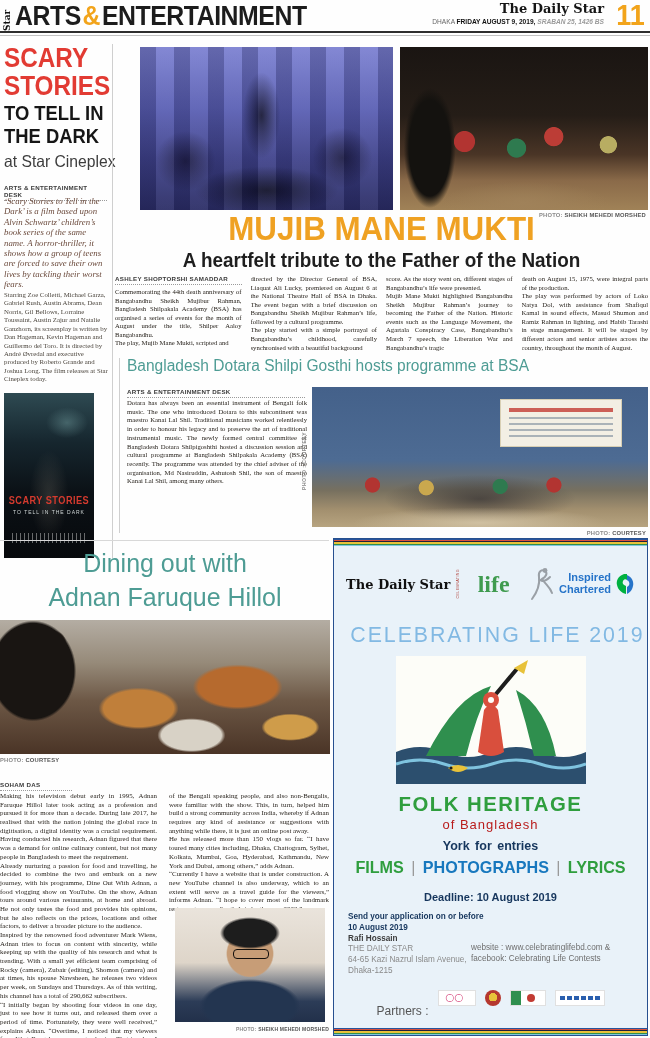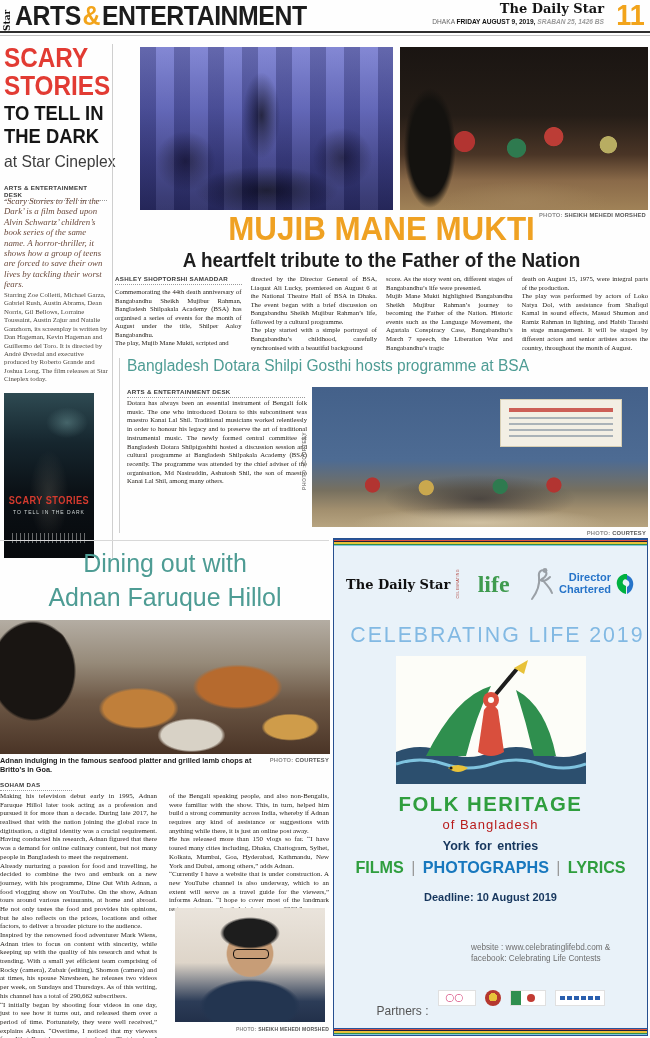--- a/index.html
+++ b/index.html
@@ -263,21 +263,20 @@
     <span class="nm">COURTESY</span>
   </div>
 
   <div class="abs dining-rule"></div>
   <div class="abs dining-head">
     <div>Dining out with</div>
     <div>Adnan Faruque Hillol</div>
   </div>
   <div class="abs photo dining-photo"></div>
   <div class="abs caption-row">
-    <div class="caption">Adnan indulging in the famous seafood platter and grilled lamb chops at Britto's in Goa.</div>
     <div class="credit">
       <span>PHOTO:</span>
       <span class="nm">COURTESY</span>
     </div>
   </div>
   <div class="abs byline byline4">SOHAM DAS</div>
   <div class="abs dining-cols">
     <div class="dining-col1">
       <div class="coltext">Making his television debut early in 1995, Adnan Faruque Hillol later took acting as a profession and pursued it for more than a decade. During late 2017, he realised that with the nation joining the global race in digitisation, a digital identity was a crucial requirement. Having conducted his research, Adnan figured that there was a demand for online culinary content, but not many people in Bangladesh to meet the requirement.
 Already nurturing a passion for food and travelling, he decided to combine the two and embark on a new journey, with his programme, Dine Out With Adnan, a food vlogging show on YouTube. On the show, Adnan tours around various restaurants, at home and abroad. He not only tastes the food and provides his opinions, but he also reflects on the prices, locations and other factors, to deliver a broader picture to the audience.
@@ -305,21 +304,21 @@
         <div class="life-logo">
           <span class="life-tag" style="writing-mode:vertical-rl;transform:rotate(180deg);">CELEBRATING</span>
           <span class="life-word">life</span>
           <svg width="26" height="34" viewBox="0 0 26 34">
             <path d="M4 32 C10 24 12 18 11 10 C10 4 14 2 17 4 C20 6 18 10 14 12 C10 14 16 16 22 10 M14 12 C18 18 22 20 24 26" fill="none" stroke="#9aa0a6" stroke-width="2" stroke-linecap="round"></path>
             <circle cx="17" cy="3.5" r="2.4" fill="#9aa0a6"></circle>
           </svg>
         </div>
         <div class="sc-logo">
           <div class="sc-text">
-            <div>Director</div>
+            <div>Inspired</div>
             <div>Chartered</div>
           </div>
           <svg width="20" height="22" viewBox="0 0 20 22">
             <path d="M9 1 C3 3 1 8 2 12 C3 17 7 20 11 21 L11 13 C8 12 7 10 8 8 C9 6 11 6 12 7 L12 1 Z" fill="#00B140"></path>
             <path d="M12 2 C17 4 19 9 18 13 C17 18 14 20 12 21 L12 14 C14 13 15 11 14 9 C13.4 8 13 7.6 12 7.3 Z" fill="#2674C9"></path>
           </svg>
         </div>
       </div>
       <div class="ad-title">CELEBRATING LIFE 2019</div>
       <svg class="ad-art" viewBox="0 0 190 128">
@@ -341,20 +340,28 @@
       <div class="cfe">York for entries</div>
       <div class="fpl">
         <span class="g">FILMS</span>
         <span class="sep">|</span>
         <span class="b">PHOTOGRAPHS</span>
         <span class="sep">|</span>
         <span class="g">LYRICS</span>
       </div>
       <div class="deadline">Deadline: 10 August 2019</div>
       <div class="ad-bottom">
+        <div class="addr">
+          <div class="navy">Send your application on or before</div>
+          <div class="navy">10 August 2019</div>
+          <div class="dark">Rafi Hossain</div>
+          <div>THE DAILY STAR</div>
+          <div>64-65 Kazi Nazrul Islam Avenue,</div>
+          <div>Dhaka-1215</div>
+        </div>
         <div class="weblinks">
           <div>website : www.celebratinglifebd.com &amp;</div>
           <div>facebook: Celebrating Life Contests</div>
         </div>
       </div>
       <div class="partners">
         <span class="partners-label">Partners :</span>
         <span class="plogo plogo1"></span>
         <span class="plogo plogo2"></span>
         <span class="plogo plogo3"></span>

